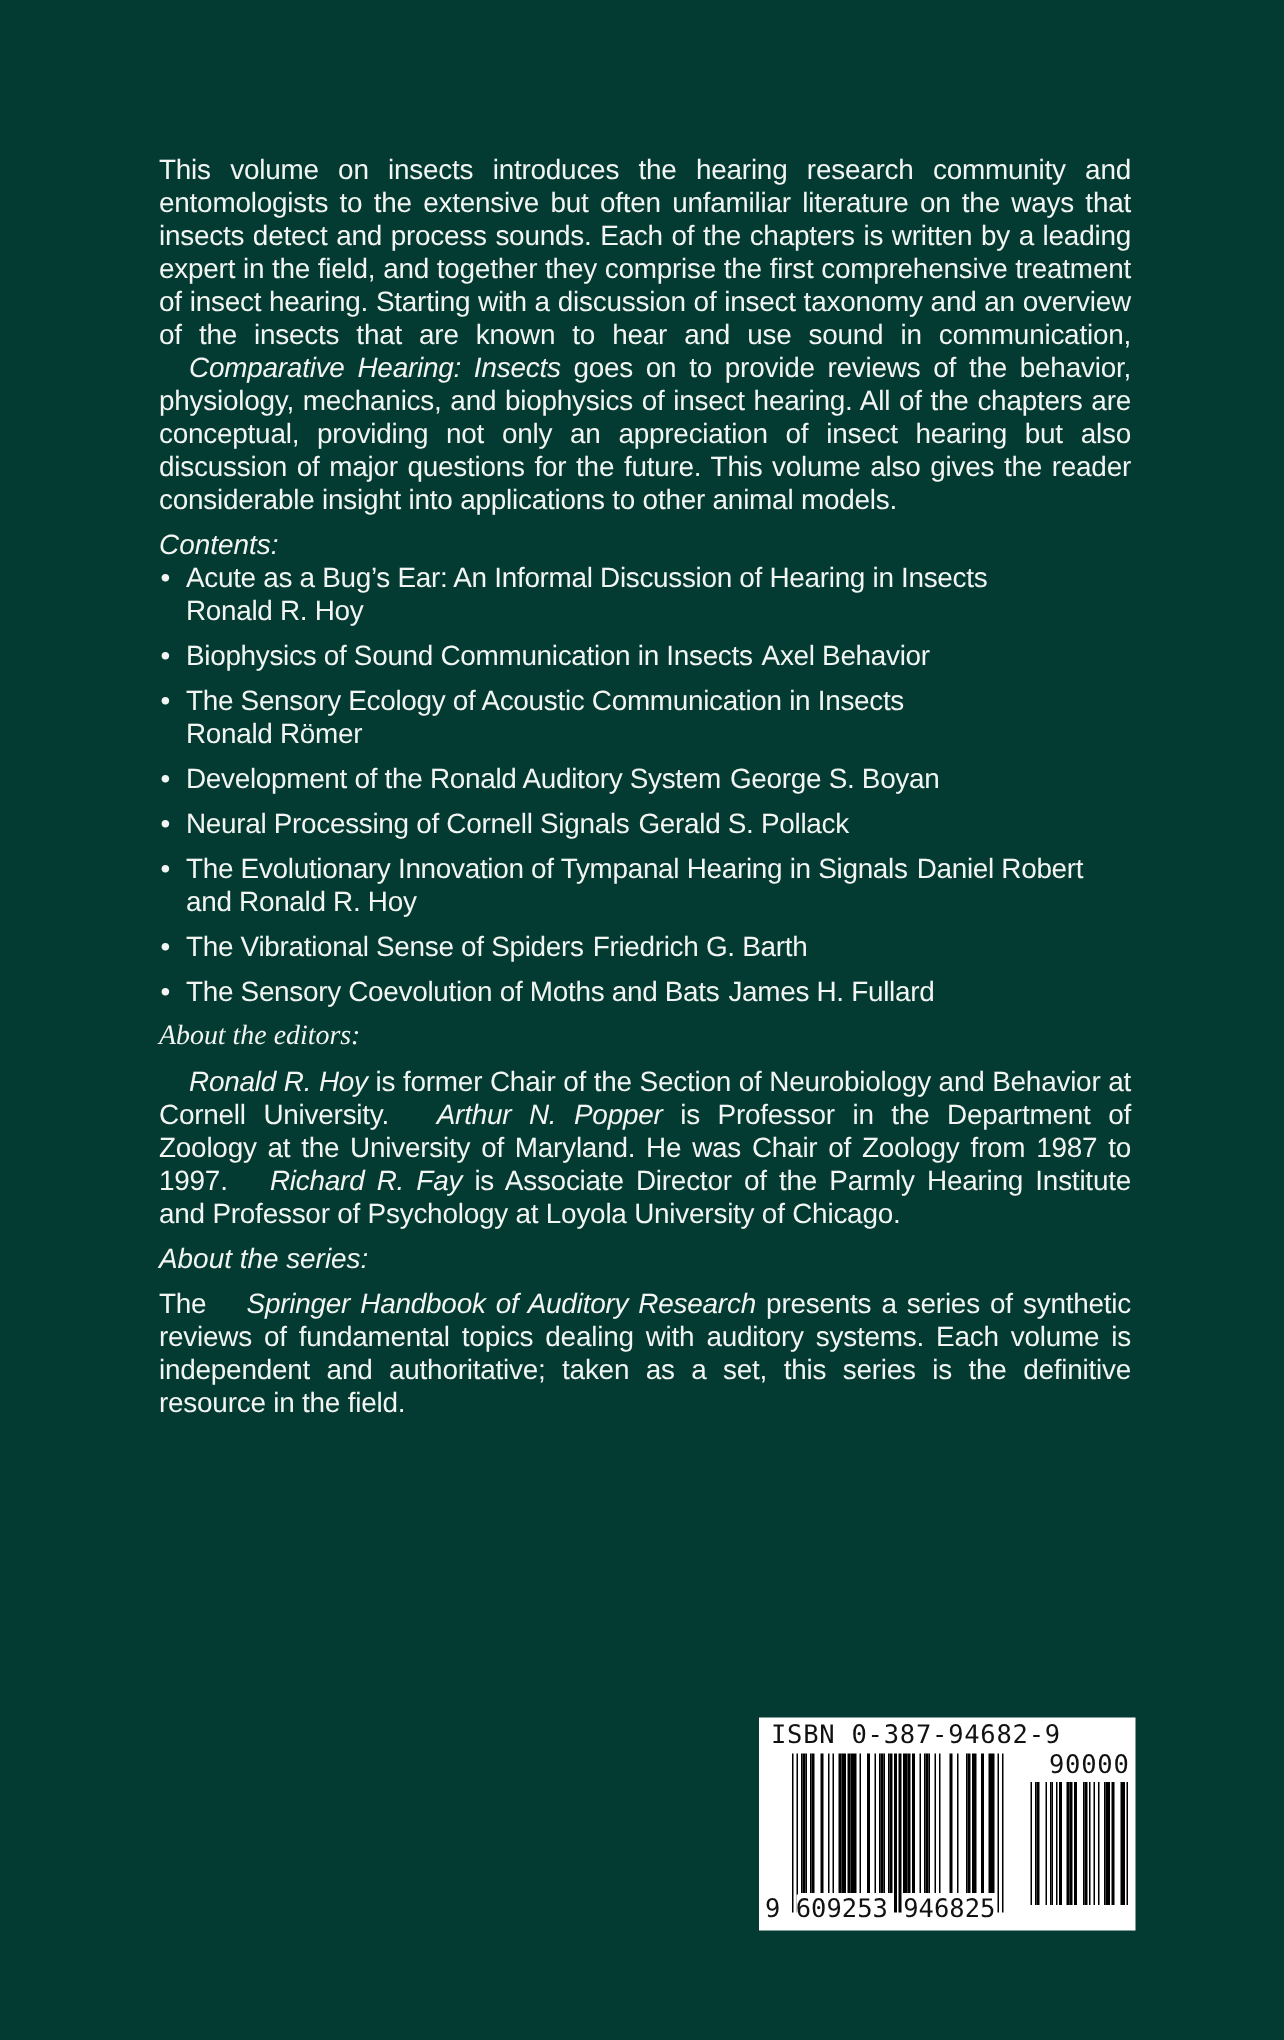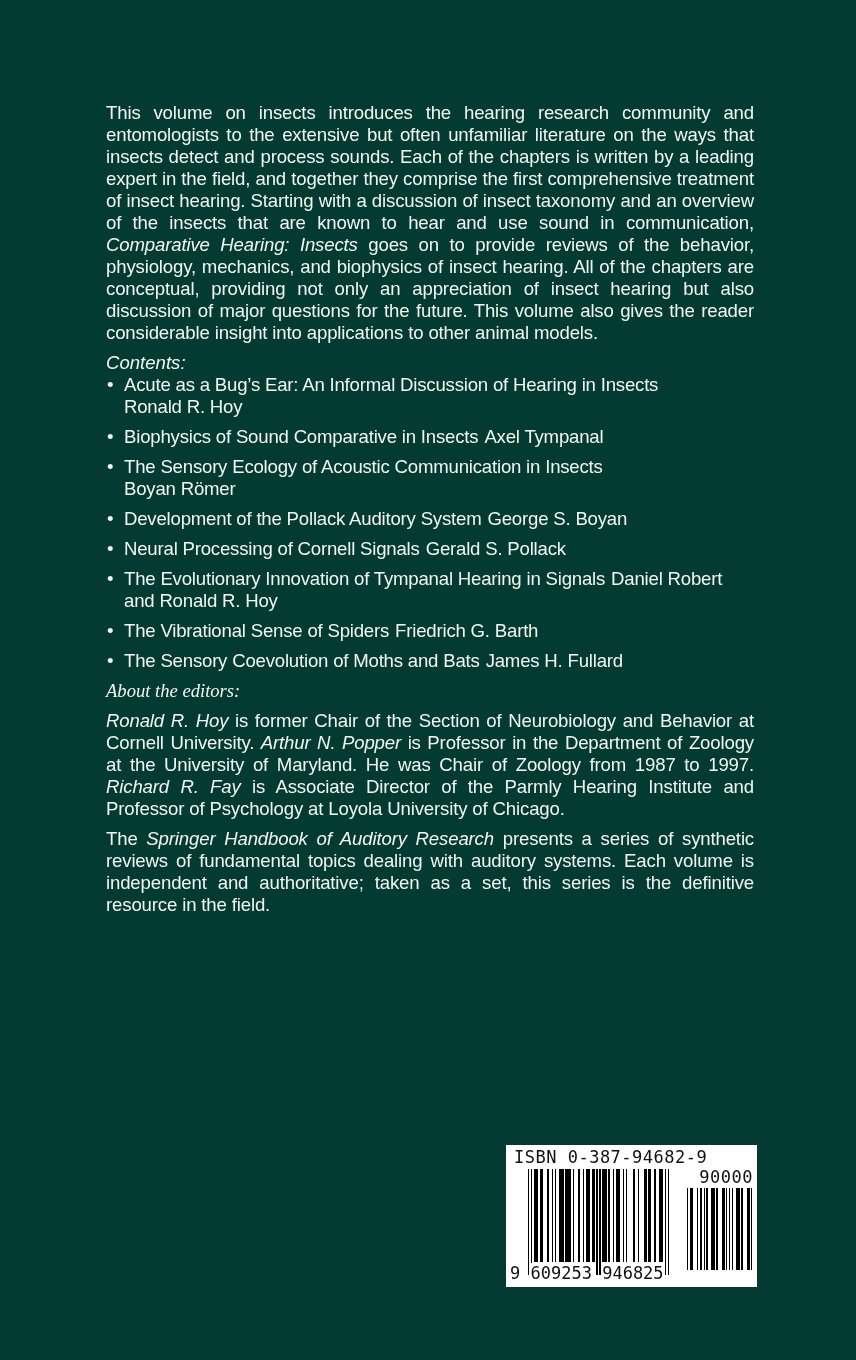--- a/index.html
+++ b/index.html
@@ -48,21 +48,21 @@
       left: 1px;
       top: 0;
     }
     ul.contents li .author {
       margin-left: 6px;
     }
     .editors-label { margin-top: 4px; font-family: Liberation Serif, serif; }
     .editors-para { margin-top: 8px; }
     .series-label { margin-top: 8px; }
     .series-para { margin-top: 8px; }
-    i { font-style: italic; }
+    i { font-style: italic; margin-left: 20px; }
 
     
     .barcode-box {
       position: absolute;
       left: 506px;
       top: 1145px;
       width: 251px;
       height: 142px;
       background: #ffffff;
     }
@@ -132,30 +132,30 @@
   <p class="section-label">Contents:</p>
 
   <ul class="contents">
     <li>
       <span class="bullet">•</span>
       <span>Acute as a Bug’s Ear: An Informal Discussion of Hearing in Insects</span><br>
       <span>Ronald R. Hoy</span>
     </li>
     <li>
       <span class="bullet">•</span>
-      <span>Biophysics of Sound Comparative in Insects</span><span class="author">Axel Tympanal</span>
+      <span>Biophysics of Sound Communication in Insects</span><span class="author">Axel Behavior</span>
     </li>
     <li>
       <span class="bullet">•</span>
       <span>The Sensory Ecology of Acoustic Communication in Insects</span><br>
-      <span>Boyan Römer</span>
-    </li>
-    <li>
-      <span class="bullet">•</span>
-      <span>Development of the Pollack Auditory System</span><span class="author">George S. Boyan</span>
+      <span>Ronald Römer</span>
+    </li>
+    <li>
+      <span class="bullet">•</span>
+      <span>Development of the Ronald Auditory System</span><span class="author">George S. Boyan</span>
     </li>
     <li>
       <span class="bullet">•</span>
       <span>Neural Processing of Cornell Signals</span><span class="author">Gerald S. Pollack</span>
     </li>
     <li>
       <span class="bullet">•</span>
       <span>The Evolutionary Innovation of Tympanal Hearing in Signals</span><span class="author">Daniel Robert and Ronald R. Hoy</span>
     </li>
     <li>
@@ -165,20 +165,21 @@
     <li>
       <span class="bullet">•</span>
       <span>The Sensory Coevolution of Moths and Bats</span><span class="author">James H. Fullard</span>
     </li>
   </ul>
 
   <p class="section-label editors-label">About the editors:</p>
 
   <p class="para editors-para"><i>Ronald R. Hoy</i><span> is former Chair of the Section of Neurobiology and Behavior at Cornell University.  </span><i>Arthur N. Popper</i><span> is Professor in the Department of Zoology at the University of Maryland.  He was Chair of Zoology from 1987 to 1997.  </span><i>Richard R. Fay</i><span> is Associate Director of the Parmly Hearing Institute and Professor of Psychology at Loyola University of Chicago.</span></p>
 
+  <p class="section-label series-label">About the series:</p>
 
   <p class="para series-para"><span>The </span><i>Springer Handbook of Auditory Research</i><span> presents a series of synthetic reviews of fundamental topics dealing with auditory systems.  Each volume is independent and authoritative; taken as a set, this series is the definitive resource in the field.</span></p>
 </div>
 
 <div class="barcode-box">
   <div class="isbn-label">ISBN 0-387-94682-9</div>
   <div class="price-label">90000</div>
   <div class="bars-main" id="bars-main">
       <div class="bar" style="width: 1.49474px; height: 100%;"></div>
       <div class="space" style="width: 1.49474px; height: 100%;"></div>

